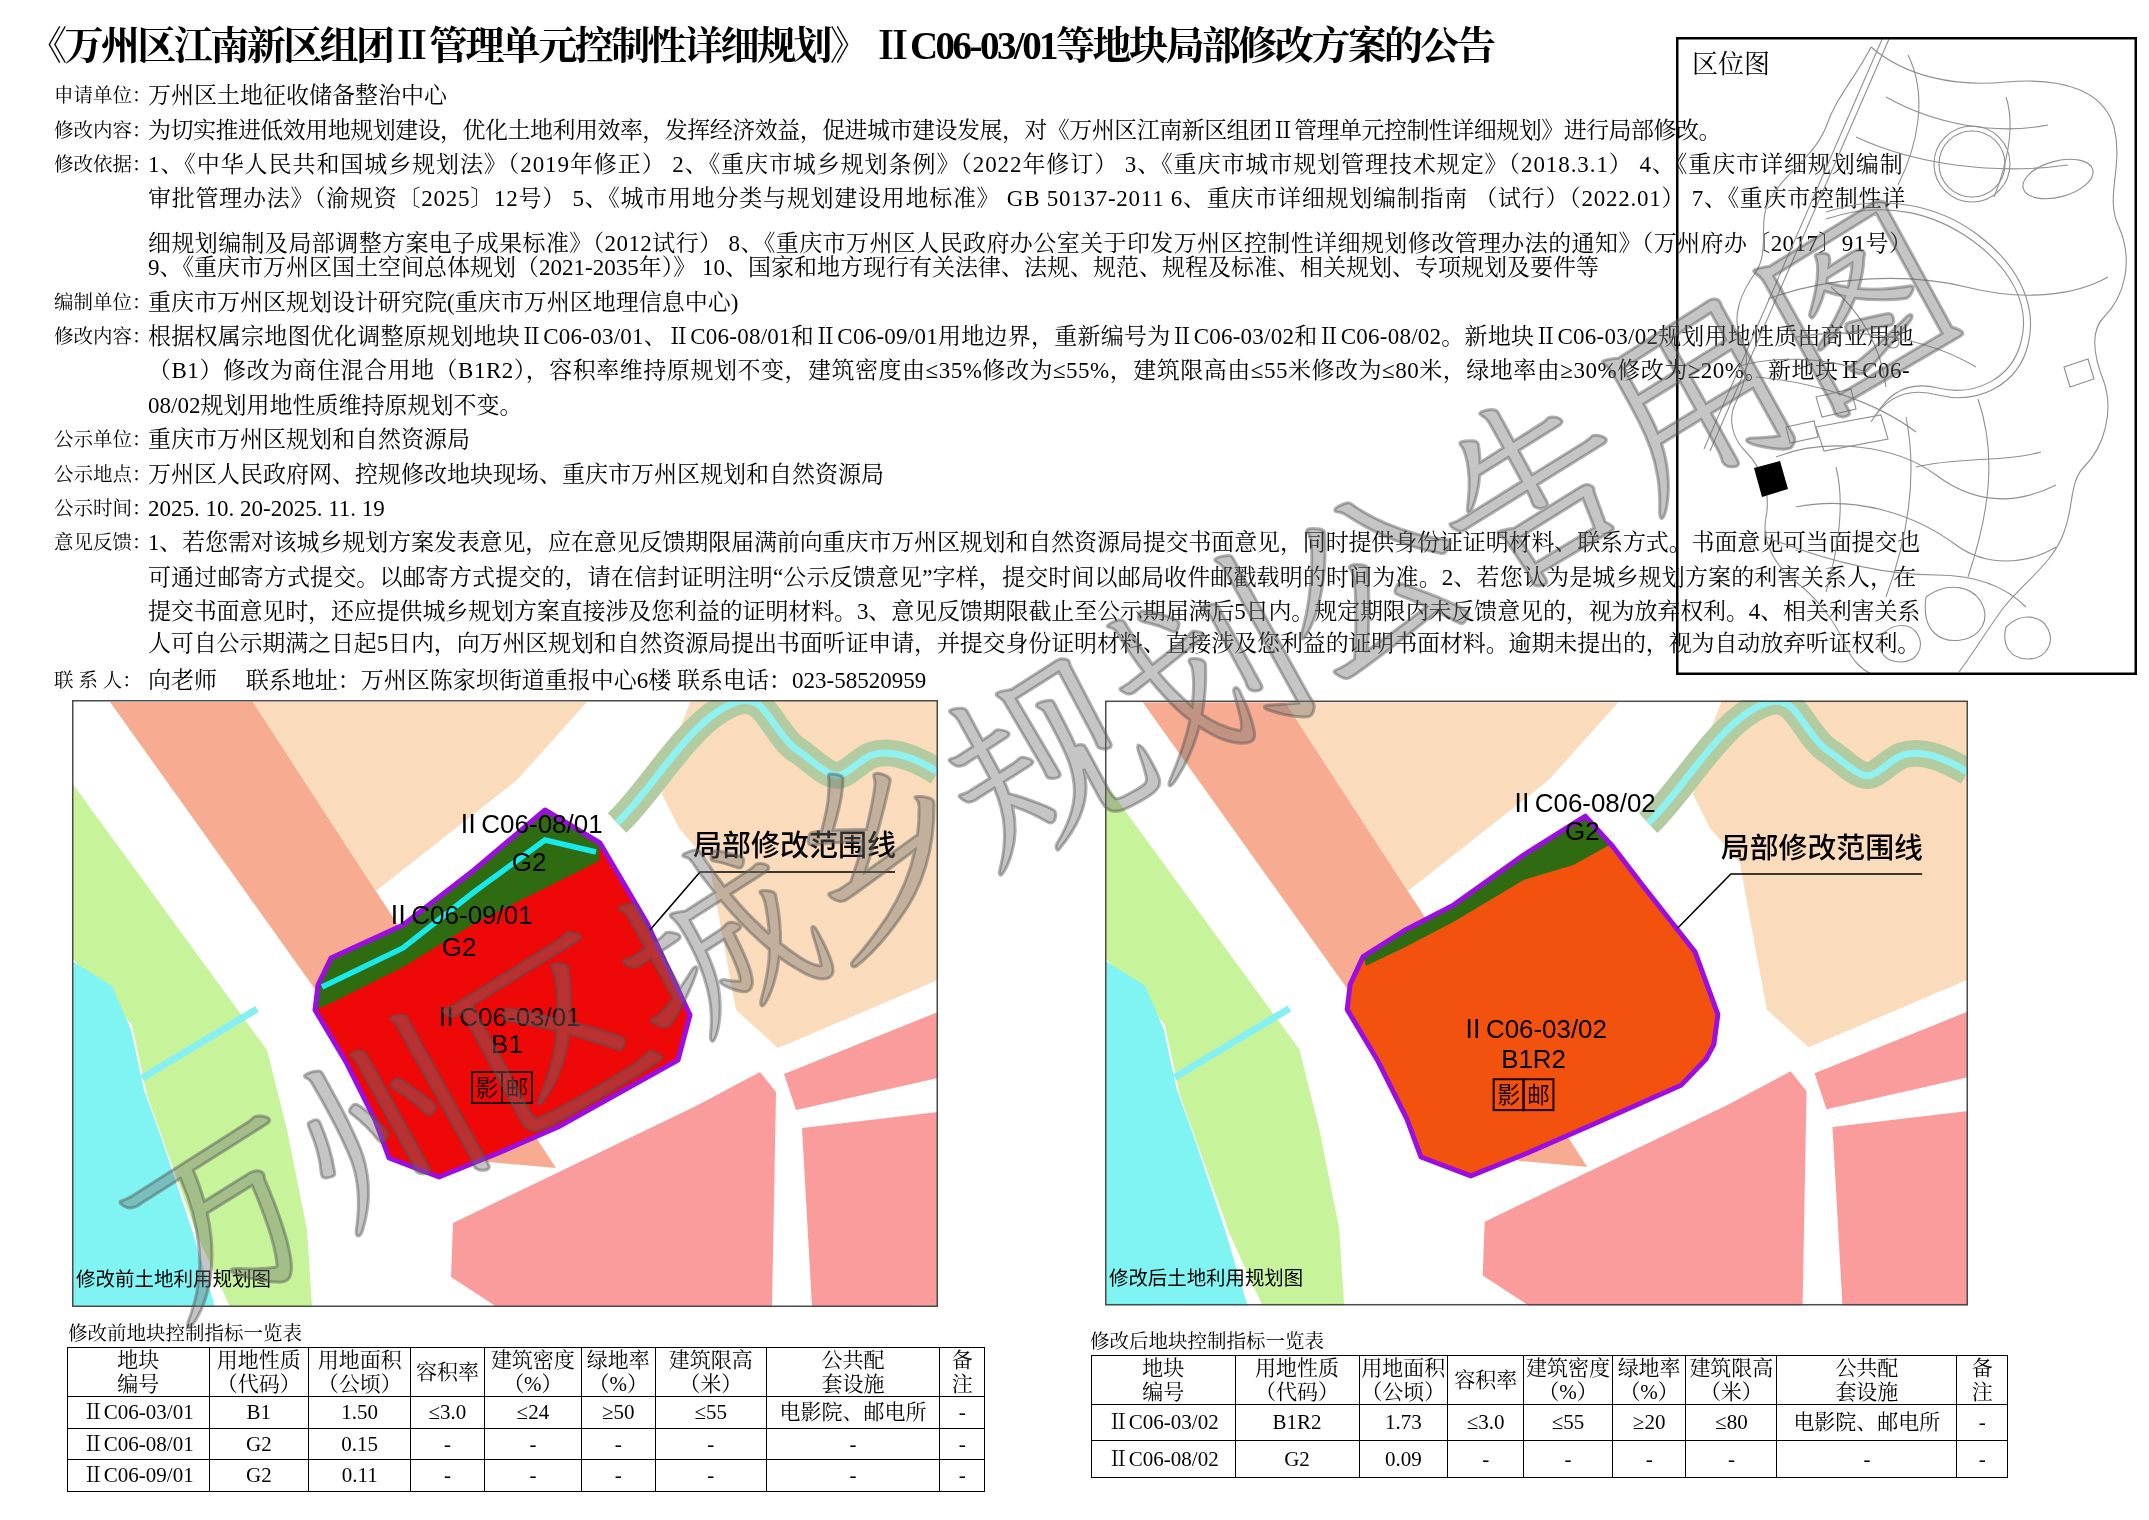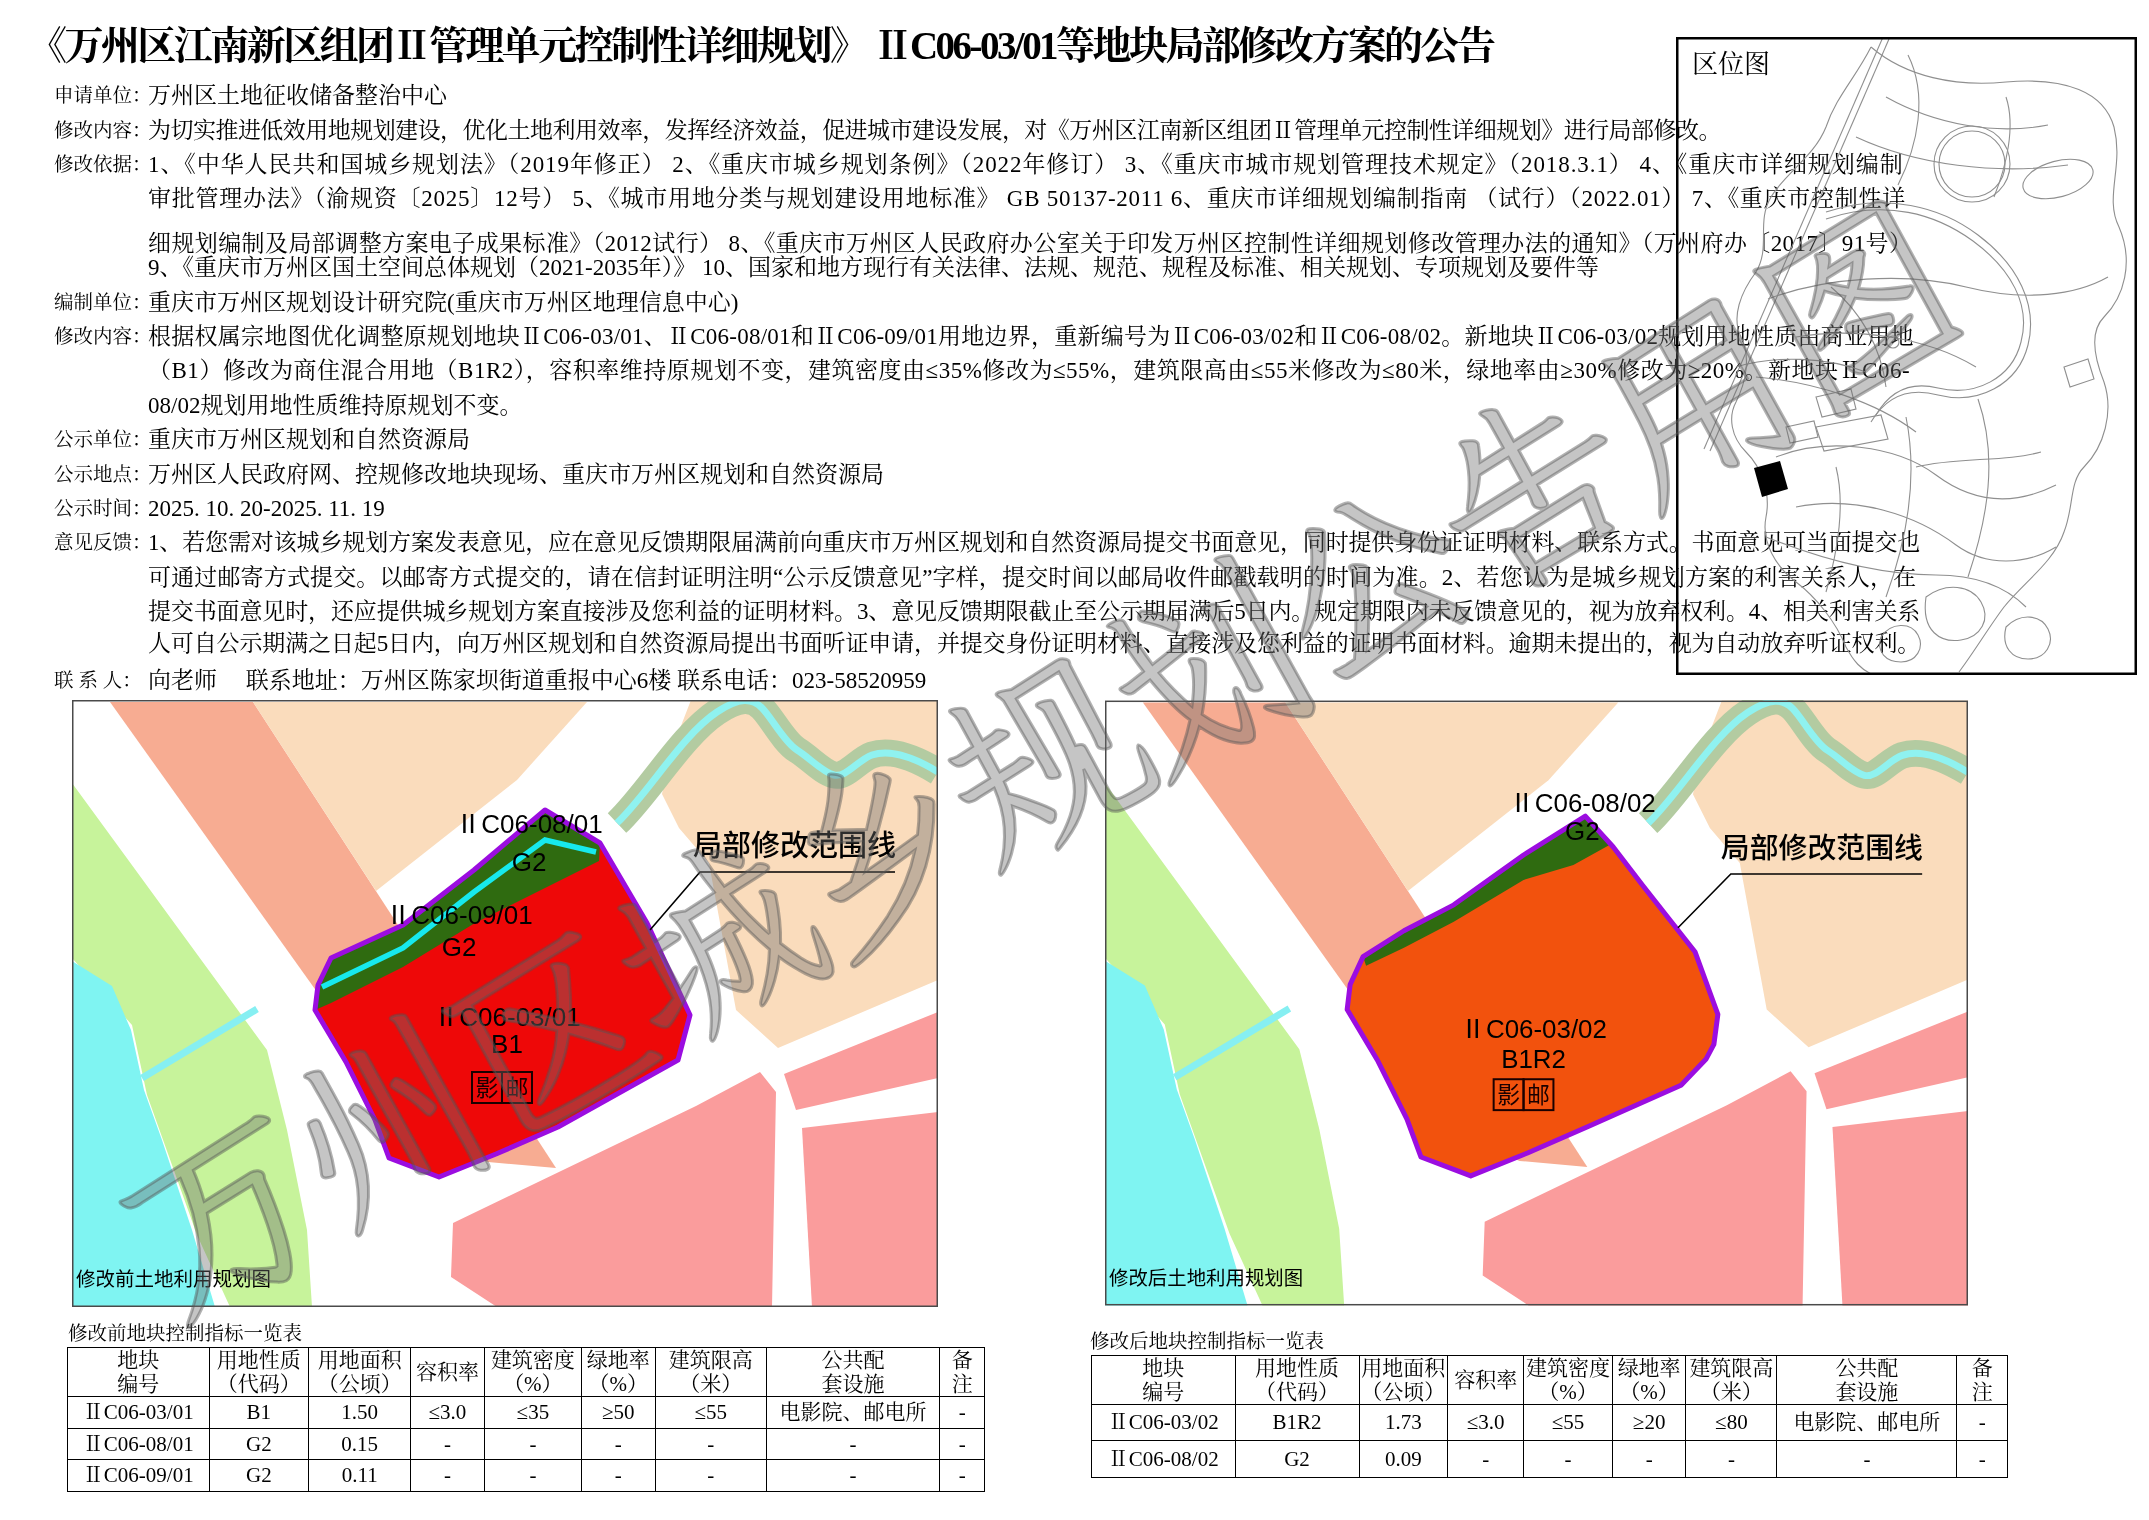--- a/index.html
+++ b/index.html
@@ -256,21 +256,21 @@
 <td>绿地率<br>（%）</td>
 <td>建筑限高<br>（米）</td>
 <td>公共配<br>套设施</td>
 <td>备<br>注</td>
 </tr>
 <tr style="height:31.5px">
 <td>ⅡC06-03/01</td>
 <td>B1</td>
 <td>1.50</td>
 <td>≤3.0</td>
-<td>≤35</td>
+<td>≤24</td>
 <td>≥50</td>
 <td>≤55</td>
 <td>电影院、邮电所</td>
 <td>-</td>
 </tr>
 <tr style="height:31.5px">
 <td>ⅡC06-08/01</td>
 <td>G2</td>
 <td>0.15</td>
 <td>-</td>

